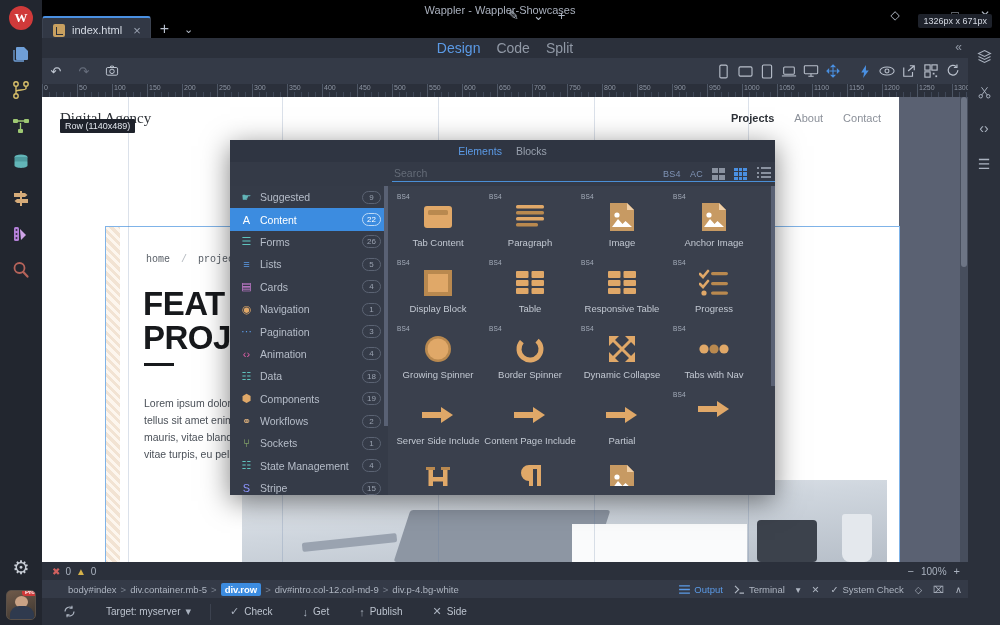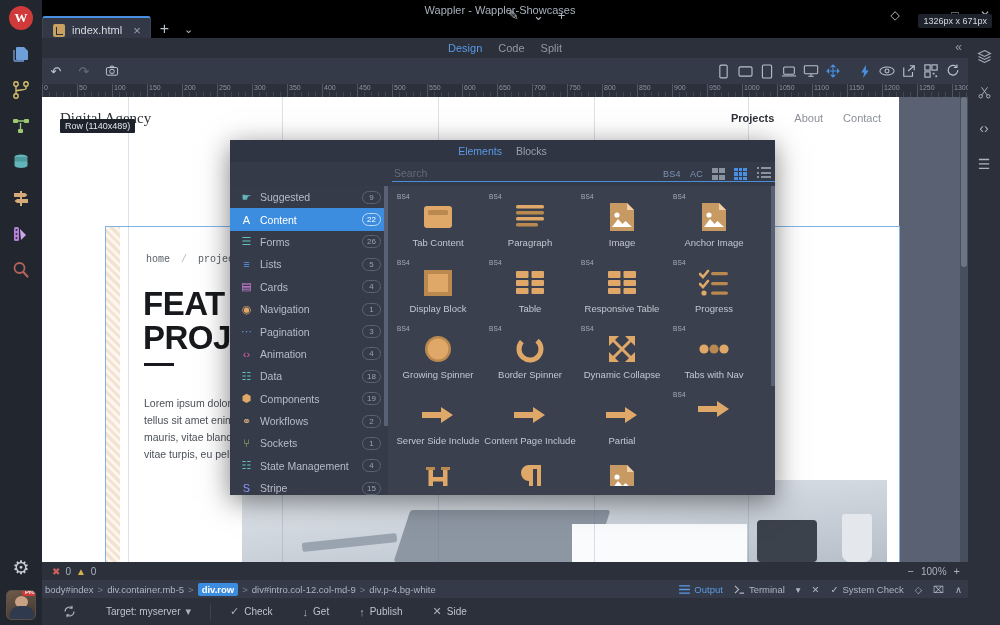--- a/index.html
+++ b/index.html
@@ -81,21 +81,21 @@
     background:#2b303b; z-index:5;
   }
   .rr-item { width:32px; height:36px; display:flex; align-items:center; justify-content:center;
              color:#aab2bf; font-size:14px; cursor:pointer; }
 
   
   .viewtabs {
     position:absolute; left:42px; top:38px; width:926px; height:20px;
     background:#2b303b; display:flex; align-items:center; justify-content:center; gap:16px;
   }
-  .vt { font-size:11px; color:#9199a6; cursor:pointer; }
+  .vt { font-size:14px; color:#9199a6; cursor:pointer; }
   .vt.active { color:#5b9ae6; }
   .collapse-btn { position:absolute; right:6px; top:2px; color:#9199a6; font-size:12px; cursor:pointer; }
 
   
   .toolbar {
     position:absolute; left:42px; top:58px; width:926px; height:26px;
     background:#343a47; display:flex; align-items:center;
   }
   .tb-ico { width:28px; height:26px; display:flex; align-items:center; justify-content:center;
             color:#c0c7d2; font-size:13px; cursor:pointer; }
@@ -262,21 +262,21 @@
   .zbtn { cursor:pointer; font-size:11px; }
   .errbar {
     position:absolute; left:42px; top:562px; height:18px;
     display:flex; align-items:center; gap:5px; padding-left:10px; font-size:10px; color:#aab2bf;
   }
   .err-dot { color:#d0605e; font-size:10px; }
   .warn-dot { color:#d6b24a; font-size:10px; }
 
   .crumbbar {
     position:absolute; left:42px; top:580px; width:926px; height:18px;
-    background:#343a47; display:flex; align-items:center; padding-left:3px;
+    background:#343a47; display:flex; align-items:center; padding-left:26px;
     font-size:9.5px; color:#aeb5c1; gap:4px;
   }
   .crumbbar .sel { background:#3c8ce0; color:#fff; padding:1px 4px; border-radius:2px; font-weight:bold; }
   .crumbbar .gt { color:#79808e; }
   .crumbbar .itm { cursor:pointer; }
   .outbar-right {
     position:absolute; right:6px; top:0; height:18px; display:flex; align-items:center;
     gap:11px; font-size:9.5px;
   }
   .outbar-right .oi { display:flex; align-items:center; gap:4px; cursor:pointer; color:#aeb5c1; }

